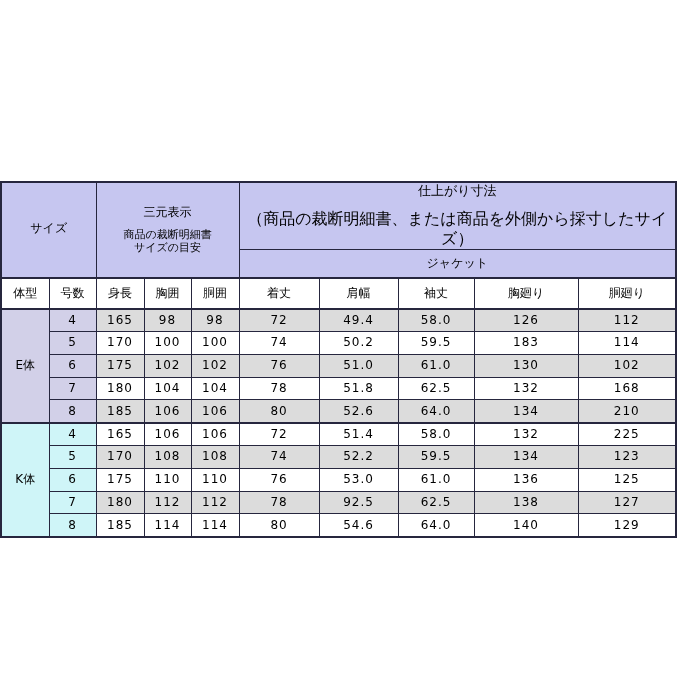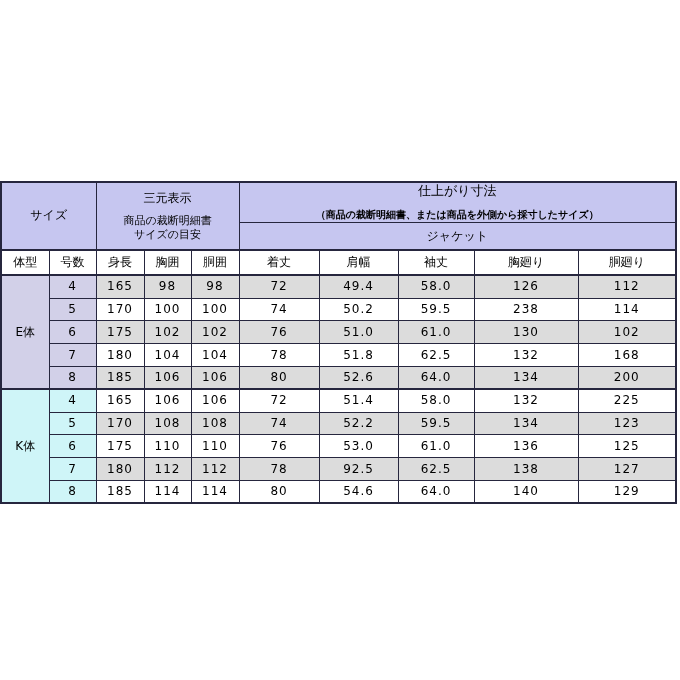--- a/index.html
+++ b/index.html
@@ -31,35 +31,35 @@
     border: 1px solid var(--border, #26263e);
     text-align: center;
     vertical-align: middle;
     padding: 0;
     overflow: hidden;
     font-size: 12px;
     line-height: 1.25;
   }
   tr.h-top    { height: 40px; }
   tr.h-jacket { height: 28px; }
-  tr.h-cols   { height: 25px; }
+  tr.h-cols   { height: 31px; }
   tr.d-row    { height: 22.8px; }
 
   td.lav-h  { background: var(--lav-header, #c6c6f0); }
   td.lav-s  { background: var(--lav-section, #d2d0e8); }
   td.cyan-s { background: var(--cyan-section, #cff5f8); }
   td.bg-gray  { background: var(--row-gray, #dcdcdc); }
   td.bg-white { background: var(--row-white, #ffffff); }
 
   td.h-size { font-size: 13px; font-family: Liberation Mono, monospace; }
   td.h-sanen .t1  { font-size: 12px; margin-bottom: 8px; }
   td.h-sanen .t2  { font-size: 11px; }
   td.h-finish { border-bottom: 2px solid var(--divider, #ffffff); }
   td.h-finish .t1 { font-size: 13px; margin-bottom: 10px; }
-  td.h-finish .t2 { font-size: 10px; font-weight: bold; }
+  td.h-finish .t2 { font-size: 16px; }
   td.h-jacket-cell { font-size: 12px; border-bottom-width: 2px; }
 
   tr.h-cols td {
     background: #ffffff;
     font-size: 12px;
     border-top-width: 2px;
     border-bottom-width: 2px;
   }
   td.num { letter-spacing: 1px; }
   tr.section-start td { border-top-width: 2px; }
@@ -122,21 +122,21 @@
           <td class="bg-gray num">112</td>
         </tr>
         <tr class="d-row">
           <td class="lav-s num">5</td>
           <td class="bg-white num">170</td>
           <td class="bg-white num">100</td>
           <td class="bg-white num">100</td>
           <td class="bg-white num">74</td>
           <td class="bg-white num">50.2</td>
           <td class="bg-white num">59.5</td>
-          <td class="bg-white num">238</td>
+          <td class="bg-white num">183</td>
           <td class="bg-white num">114</td>
         </tr>
         <tr class="d-row">
           <td class="lav-s num">6</td>
           <td class="bg-gray num">175</td>
           <td class="bg-gray num">102</td>
           <td class="bg-gray num">102</td>
           <td class="bg-gray num">76</td>
           <td class="bg-gray num">51.0</td>
           <td class="bg-gray num">61.0</td>
@@ -156,21 +156,21 @@
         </tr>
         <tr class="d-row">
           <td class="lav-s num">8</td>
           <td class="bg-gray num">185</td>
           <td class="bg-gray num">106</td>
           <td class="bg-gray num">106</td>
           <td class="bg-gray num">80</td>
           <td class="bg-gray num">52.6</td>
           <td class="bg-gray num">64.0</td>
           <td class="bg-gray num">134</td>
-          <td class="bg-gray num">200</td>
+          <td class="bg-gray num">210</td>
         </tr>
         <tr class="d-row section-start">
           <td rowspan="5" class="cyan-s">K体</td>
           <td class="cyan-s num">4</td>
           <td class="bg-white num">165</td>
           <td class="bg-white num">106</td>
           <td class="bg-white num">106</td>
           <td class="bg-white num">72</td>
           <td class="bg-white num">51.4</td>
           <td class="bg-white num">58.0</td>

